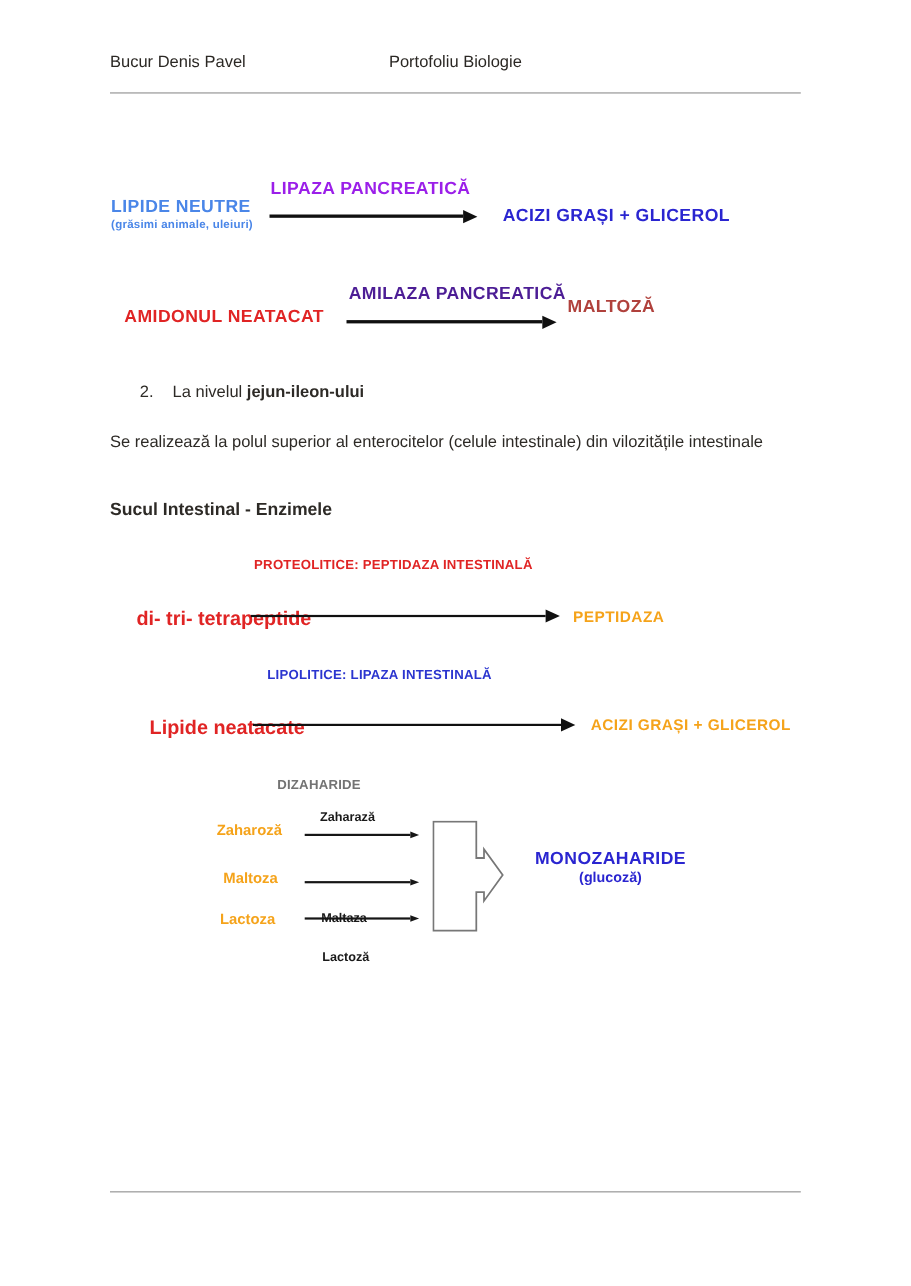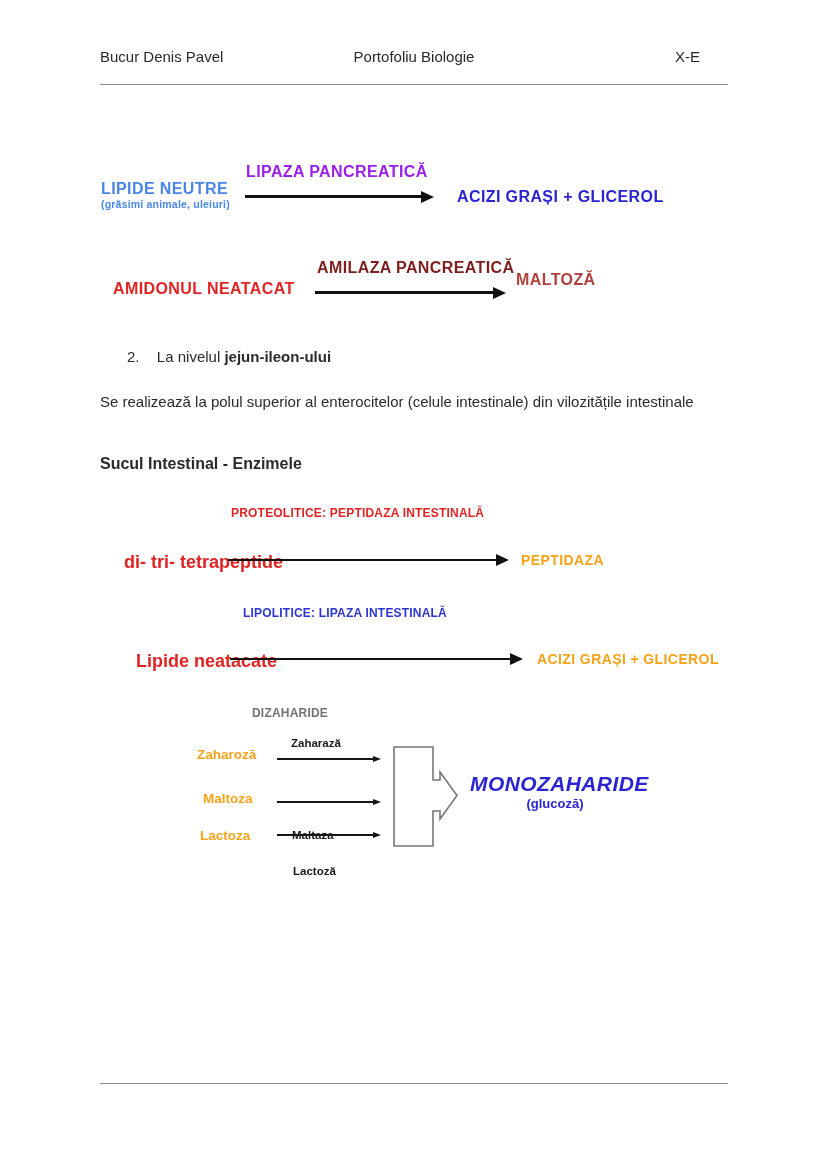--- a/index.html
+++ b/index.html
@@ -8,21 +8,21 @@
     font-family:"Liberation Sans",sans-serif;color:#2d2a26;overflow:hidden;
     margin:0 auto;
   }
   .abs{position:absolute;}
   .b{font-weight:bold;}
   .caps{letter-spacing:.4px;}
   
   .c-bluelight{color:#4a86e8;}
   .c-indigo{color:#2a25d0;}
   .c-purple{color:#9b1fe9;}
-  .c-violet{color:#7f1d1d;}
+  .c-violet{color:#4c1d95;}
   .c-red{color:#e02424;}
   .c-darkred{color:#b0413c;}
   .c-orange{color:#f5a31a;}
   .c-green{color:#737373;}
   .c-royal{color:#2b35cf;}
   
   .header{position:absolute;left:100px;top:48px;width:628px;display:grid;
           grid-template-columns:1fr auto 1fr;font-size:15px;color:#2b2824;}
   .header .hl{text-align:left;}
   .header .hc{text-align:center;}
@@ -42,33 +42,32 @@
   .para{font-size:15px;line-height:1.5;}
   .enzyme-lg{font-size:16px;}
   .substrate-lg{font-size:16px;}
   .note-sm{font-size:10.5px;letter-spacing:.2px;}
   .group-title{font-size:12px;letter-spacing:.2px;}
   .substrate-sm{font-size:18px;margin-left:19px;}
   .product-md{font-size:14px;}
   .diz-sub{font-size:13.5px;}
   .diz-enz{font-size:11.5px;color:#1a1a1a;}
   .mono-wrap{text-align:center;}
-  .mono-title{font-size:21px;font-style:italic;}
+  .mono-title{font-size:16px;}
   .mono-note{font-size:13px;}
   .pgnum{font-size:15px;color:#1a1a1a;}
 </style>
 </head>
 <body>
 
 <div class="page">
 
   <div class="header">
     <div class="hl">Bucur Denis Pavel</div>
     <div class="hc">Portofoliu Biologie</div>
-    <div class="hr">X-E</div>
   </div>
   <div class="rule" style="top:84px;"></div>
 
   <div class="abs b caps enzyme-lg c-purple" style="left:246px;top:163px;">LIPAZA PANCREATICĂ</div>
   <div class="abs b caps substrate-lg c-bluelight" style="left:101px;top:180px;">LIPIDE NEUTRE</div>
   <div class="abs b note-sm c-bluelight" style="left:101px;top:198px;">(grăsimi animale, uleiuri)</div>
   <div class="arrow" style="left:245px;top:195px;width:176px;"></div>
   <div class="abs b caps substrate-lg c-indigo" style="left:457px;top:188px;">ACIZI GRAȘI + GLICEROL</div>
 
   <div class="abs b caps enzyme-lg c-violet" style="left:317px;top:259px;">AMILAZA PANCREATICĂ</div>

